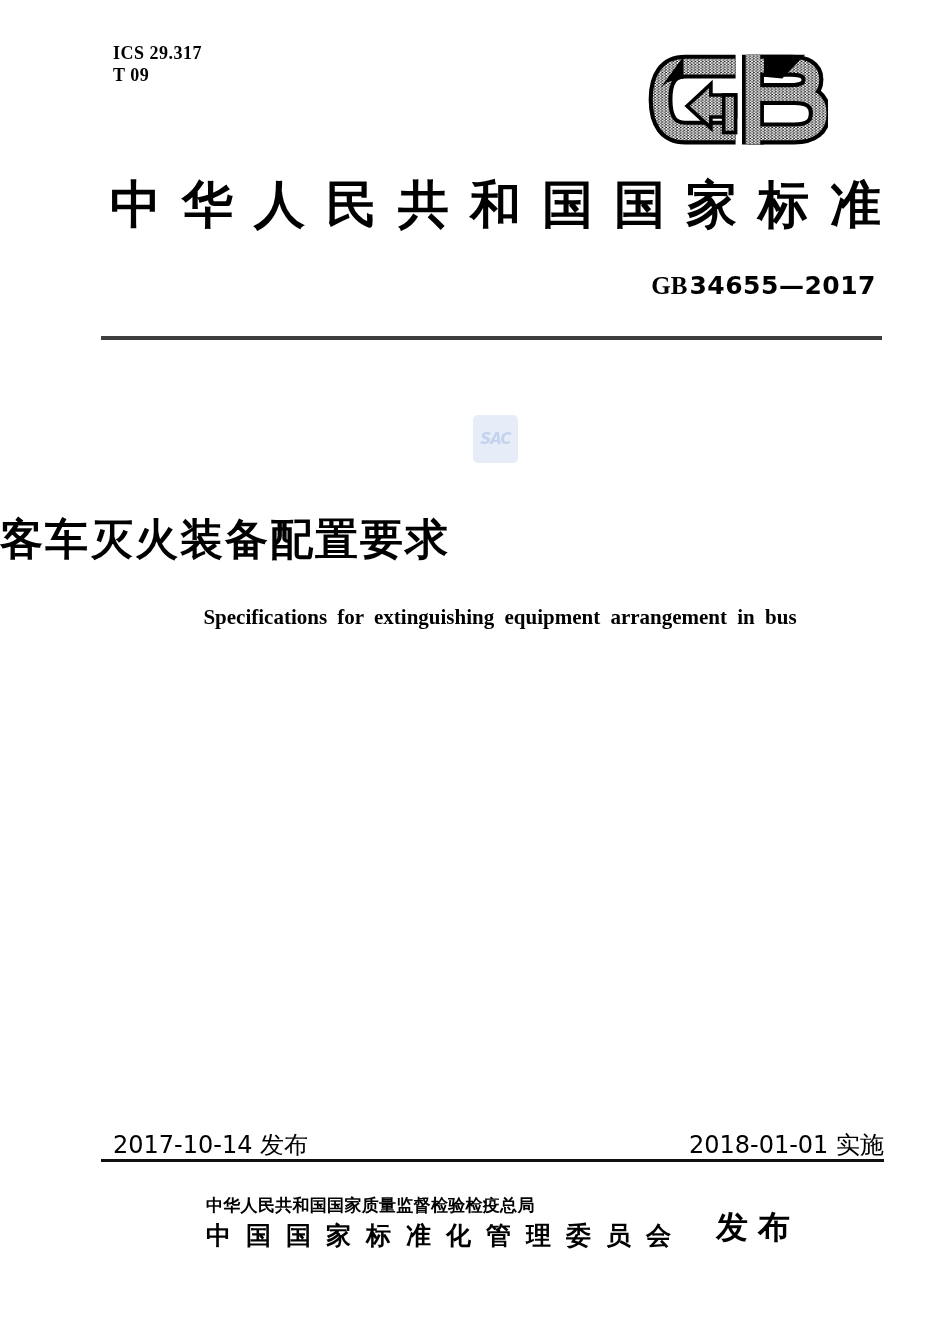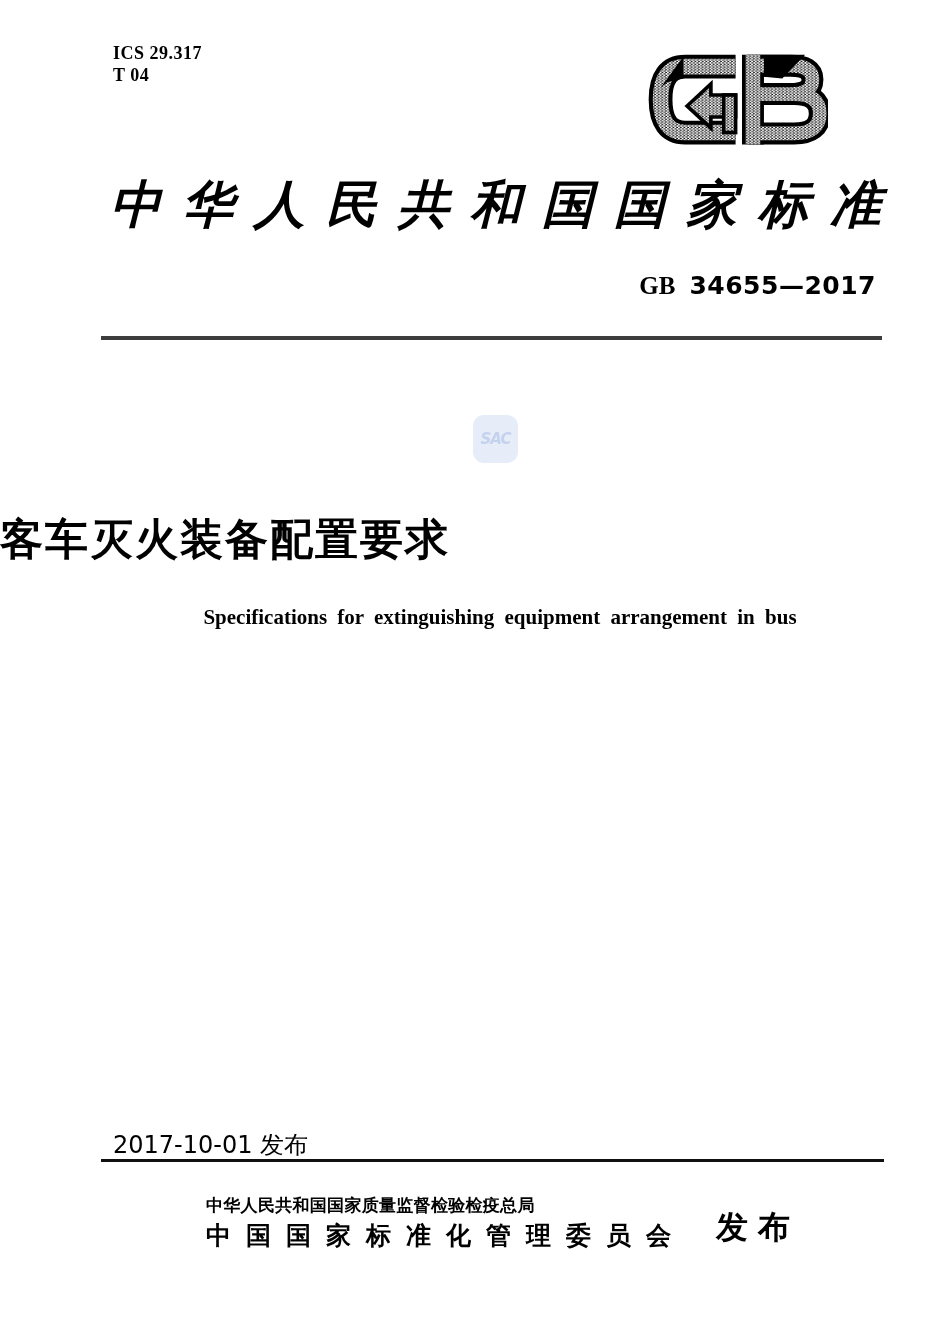--- a/index.html
+++ b/index.html
@@ -35,57 +35,55 @@
   .national-title {
     position: absolute;
     left: 110px; top: 176px;
     margin: 0;
     font-family: "Liberation Serif", "DejaVu Serif", serif;
     font-weight: bold;
     font-size: 51px;
     line-height: 1.15;
     letter-spacing: 21px;
     white-space: nowrap;
-    font-style: italic;
   }
 
   
   .std-no {
     position: absolute;
     top: 271px; right: 74px;
     white-space: nowrap;
   }
   .std-no .prefix {
     font-family: "Liberation Serif", "DejaVu Serif", serif;
     font-weight: bold;
     font-size: 25px;
     margin-right: 2px;
   }
   .std-no .number {
     font-family: "DejaVu Sans", "Liberation Sans", sans-serif;
     font-weight: 600;
     font-size: 25px;
     letter-spacing: 0.5px;
-    margin-left: 12px;
   }
 
   .rule-top {
     position: absolute;
     left: 101px; top: 336px;
     width: 781px; height: 4px;
     background: #3d3d3d;
   }
 
   
   .sac-watermark {
     position: absolute;
     left: 473px; top: 415px;
     width: 45px; height: 48px;
     background: #e6ecf8;
-    border-radius: 11px;
+    border-radius: 5px;
     display: flex;
     align-items: center;
     justify-content: center;
     font-family: "DejaVu Sans", "Liberation Sans", sans-serif;
     font-style: italic;
     font-weight: bold;
     font-size: 15px;
     letter-spacing: -1px;
     color: #c4d2ee;
   }
@@ -162,21 +160,21 @@
     white-space: nowrap;
   }
 </style>
 </head>
 <body>
 
 <div class="page">
 
   <div class="ics-block">
     <div>ICS 29.317</div>
-    <div>T 04</div>
+    <div>T 09</div>
   </div>
 
   <svg class="gb-logo" viewBox="0 0 200 108" role="img" aria-label="GB">
     <defs>
       <pattern id="ht" width="4" height="3" patternUnits="userSpaceOnUse">
         <rect width="4" height="3" fill="#ffffff"></rect>
         <rect x="0.2" y="0.4" width="2.5" height="1.1" fill="#000000"></rect>
         <rect x="2.2" y="1.9" width="2.5" height="1.1" fill="#000000"></rect>
       </pattern>
     </defs>
@@ -207,22 +205,23 @@
   <div class="rule-top"></div>
 
   <div class="sac-watermark">
     <span>SAC</span>
   </div>
 
   <h2 class="doc-title-zh">客车灭火装备配置要求</h2>
 
   <h3 class="doc-title-en">Specifications for extinguishing equipment arrangement in bus</h3>
 
-  <div class="issue-date">2017-10-01 发布</div>
-
+  <div class="issue-date">2017-10-14 发布</div>
+
+  <div class="impl-date">2018-01-01 实施</div>
 
   <div class="rule-bottom"></div>
 
   <div class="issuer-block">
     <div class="issuer-l1">中华人民共和国国家质量监督检验检疫总局</div>
     <div class="issuer-l2">中国国家标准化管理委员会</div>
   </div>
 
   <div class="release-label">发布</div>
 

